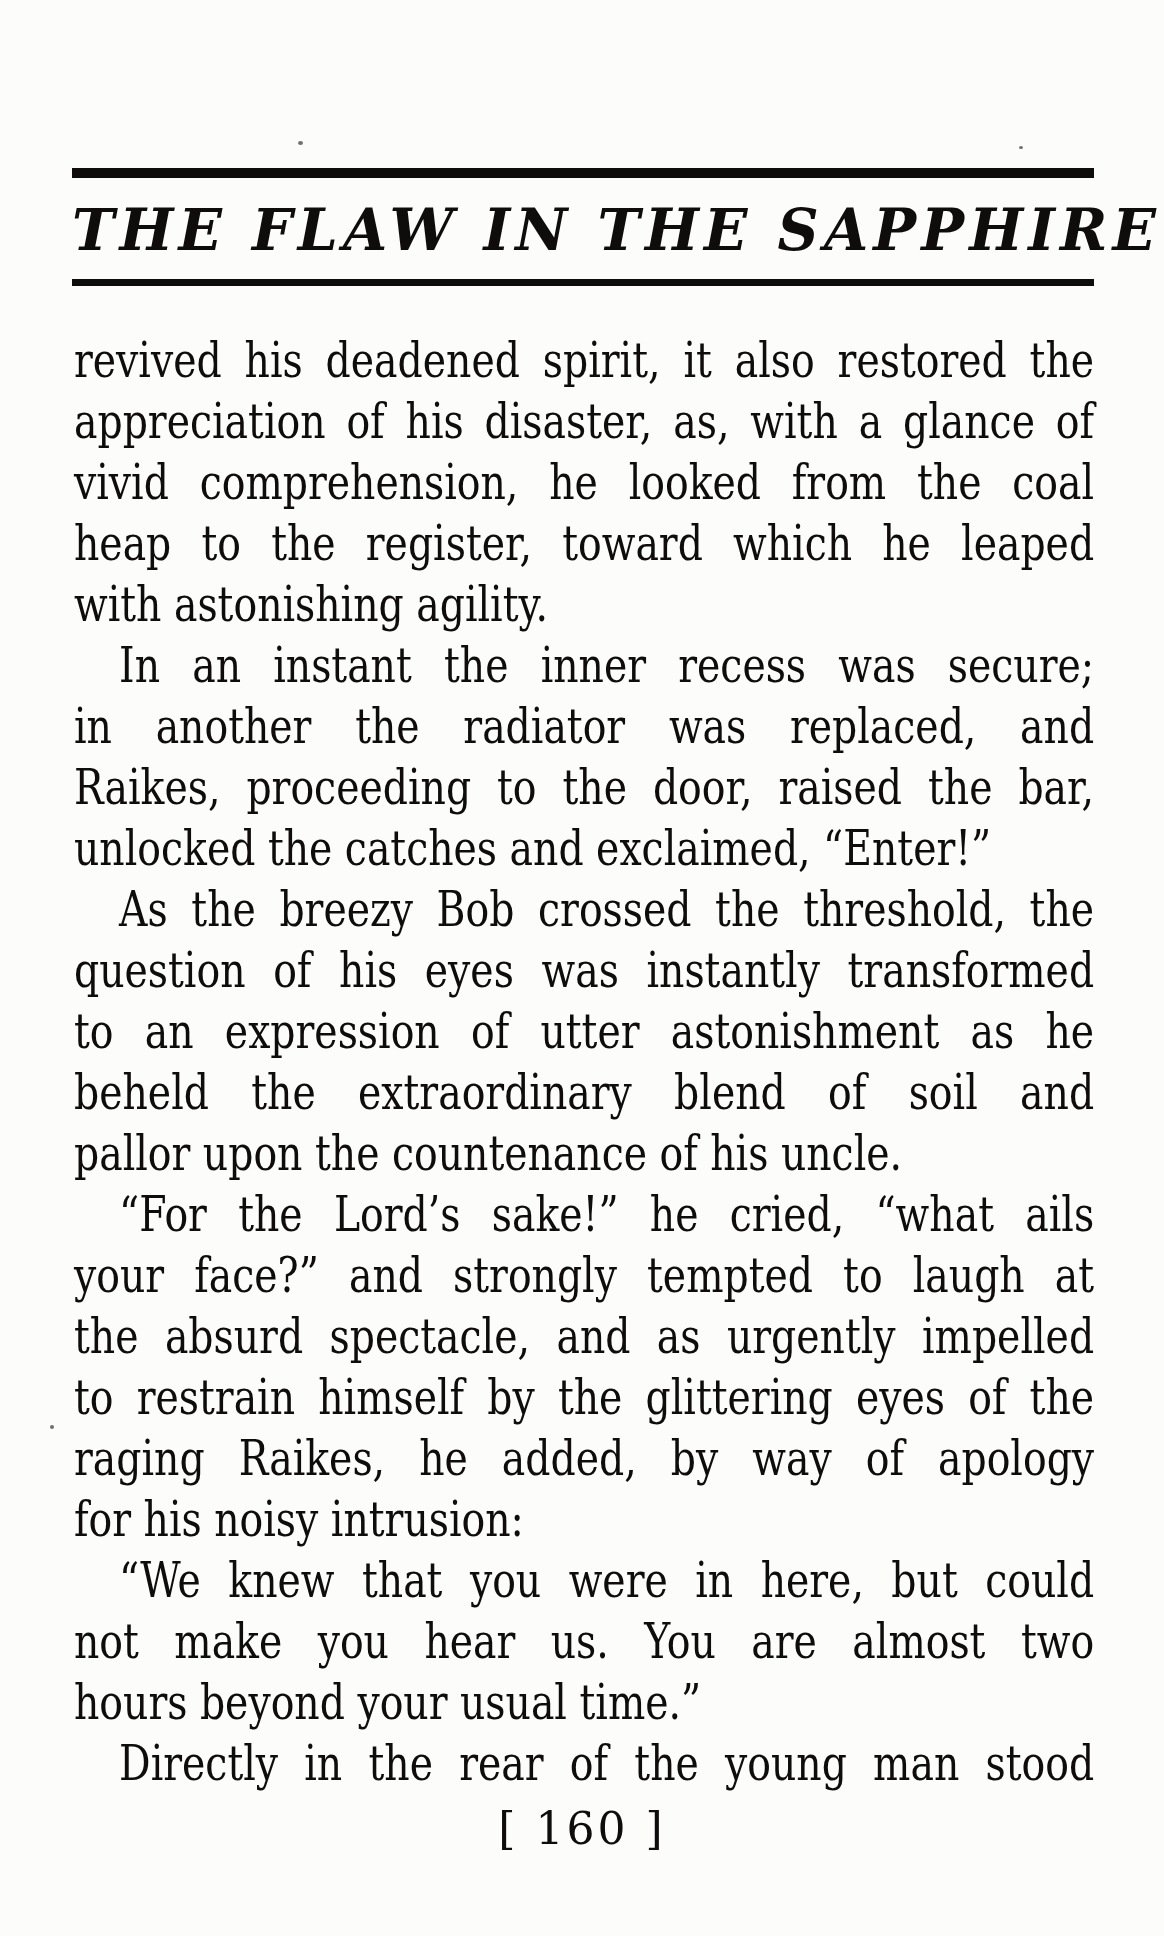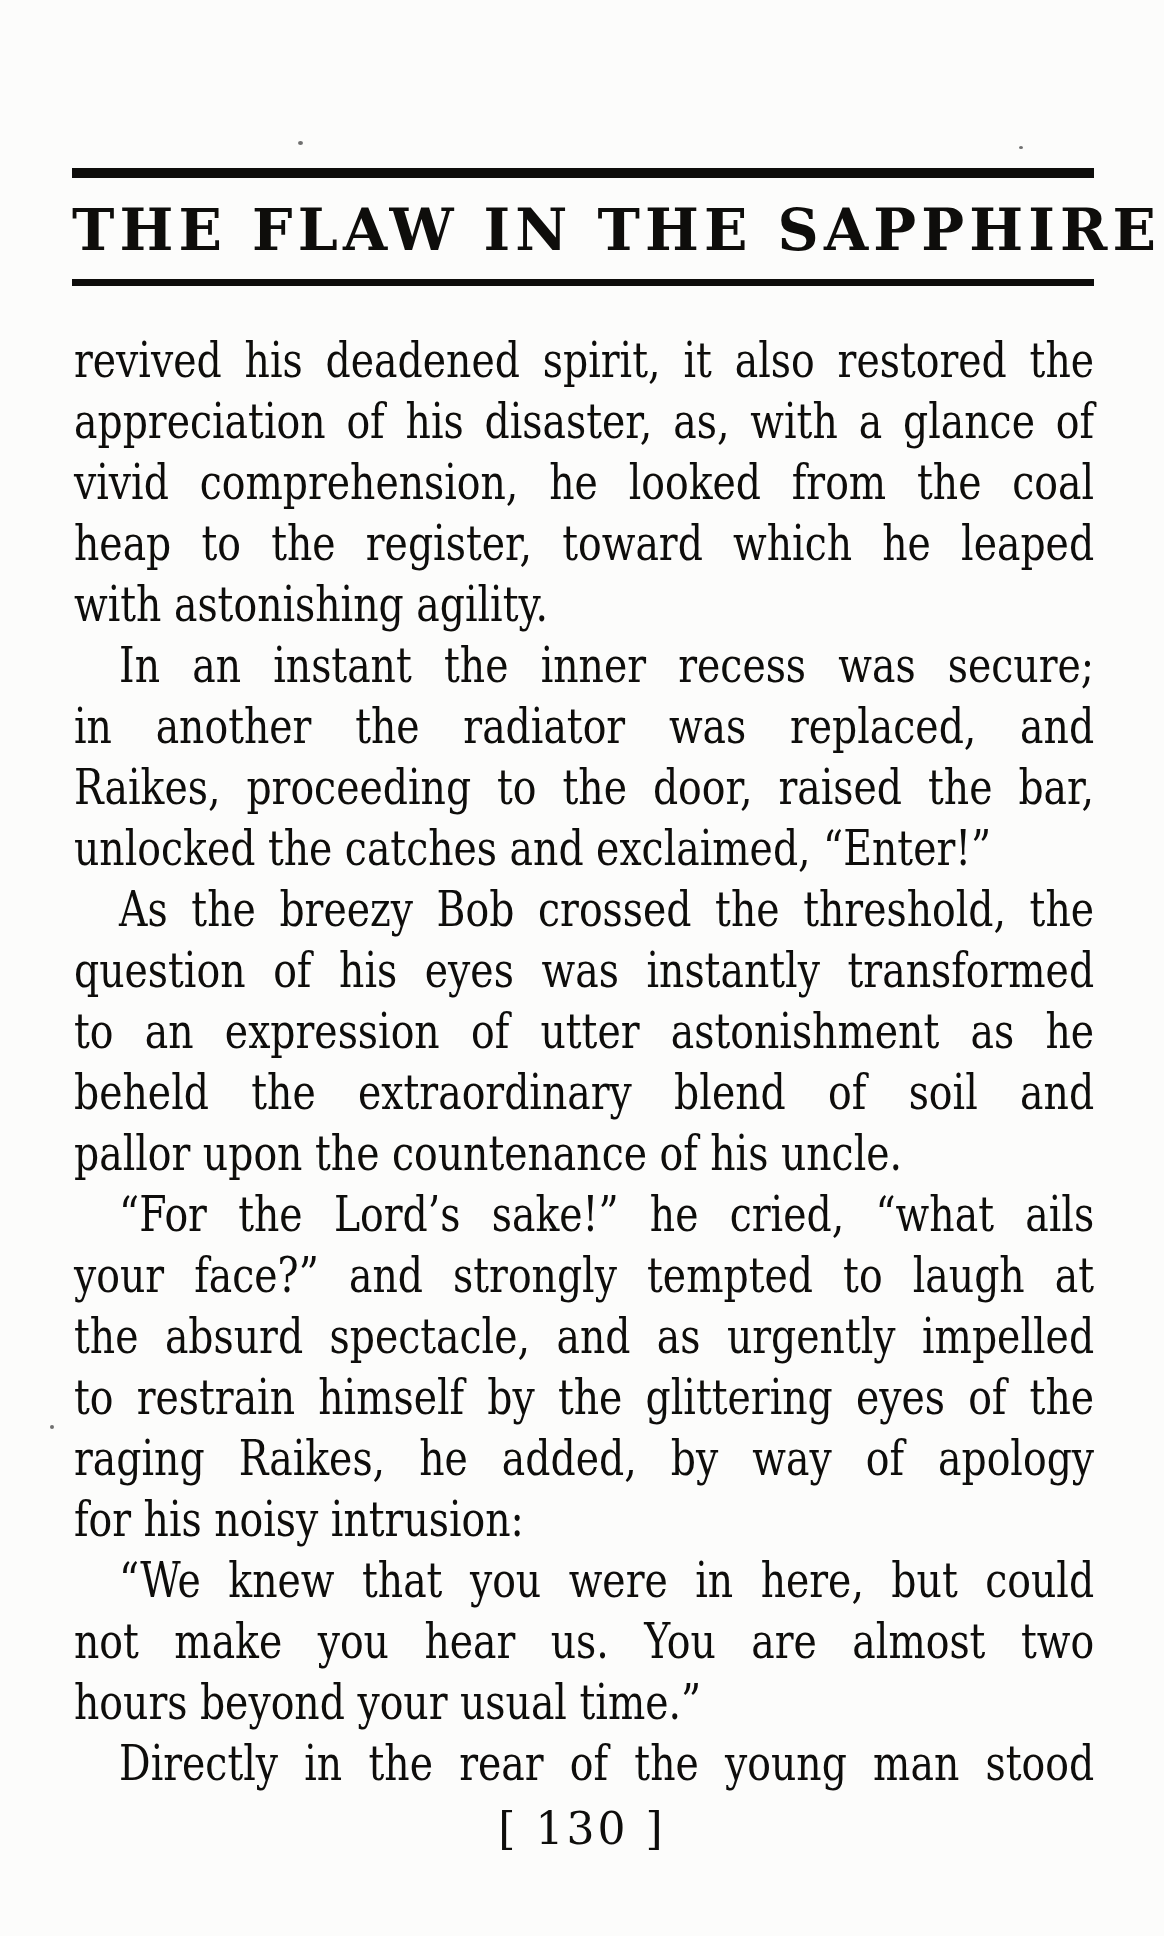--- a/index.html
+++ b/index.html
@@ -11,21 +11,21 @@
     background:var(--paper,#fcfcfb);
     color:var(--ink,#0e0d0b);
     font-family:"DejaVu Serif","Liberation Serif",serif;
     overflow:hidden;
   }
   .rule { position:absolute; left:72px; width:1022px; background:var(--ink,#0e0d0b); }
   .rule-thick { top:168px; height:10px; }
   .rule-thin  { top:279px; height:7px; }
   .running-head {
     position:absolute; left:72px; top:199px; width:1022px;
-    font-weight:bold;
+    font-style:italic; font-weight:bold;
     font-size:57px; line-height:62px;
     letter-spacing:0.09em;
     white-space:nowrap;
     text-align:justify; text-align-last:justify;
   }
   .body-block {
     position:absolute; left:74px; top:330px;
     width:1244px;
     transform:scaleX(0.82); transform-origin:0 0;
     font-size:48px; line-height:61px;
@@ -96,15 +96,15 @@
       <div class="para indent">
         <div class="line">“We knew that you were in here, but could</div>
         <div class="line">not make you hear us.  You are almost two</div>
         <div class="line lastline">hours beyond your usual time.”</div>
       </div>
       <div class="para indent">
         <div class="line">Directly in the rear of the young man stood</div>
       </div>
     </div>
 
-  <div class="footer">[ 130 ]</div>
+  <div class="footer">[ 160 ]</div>
 
 </div>
 
 </body></html>

